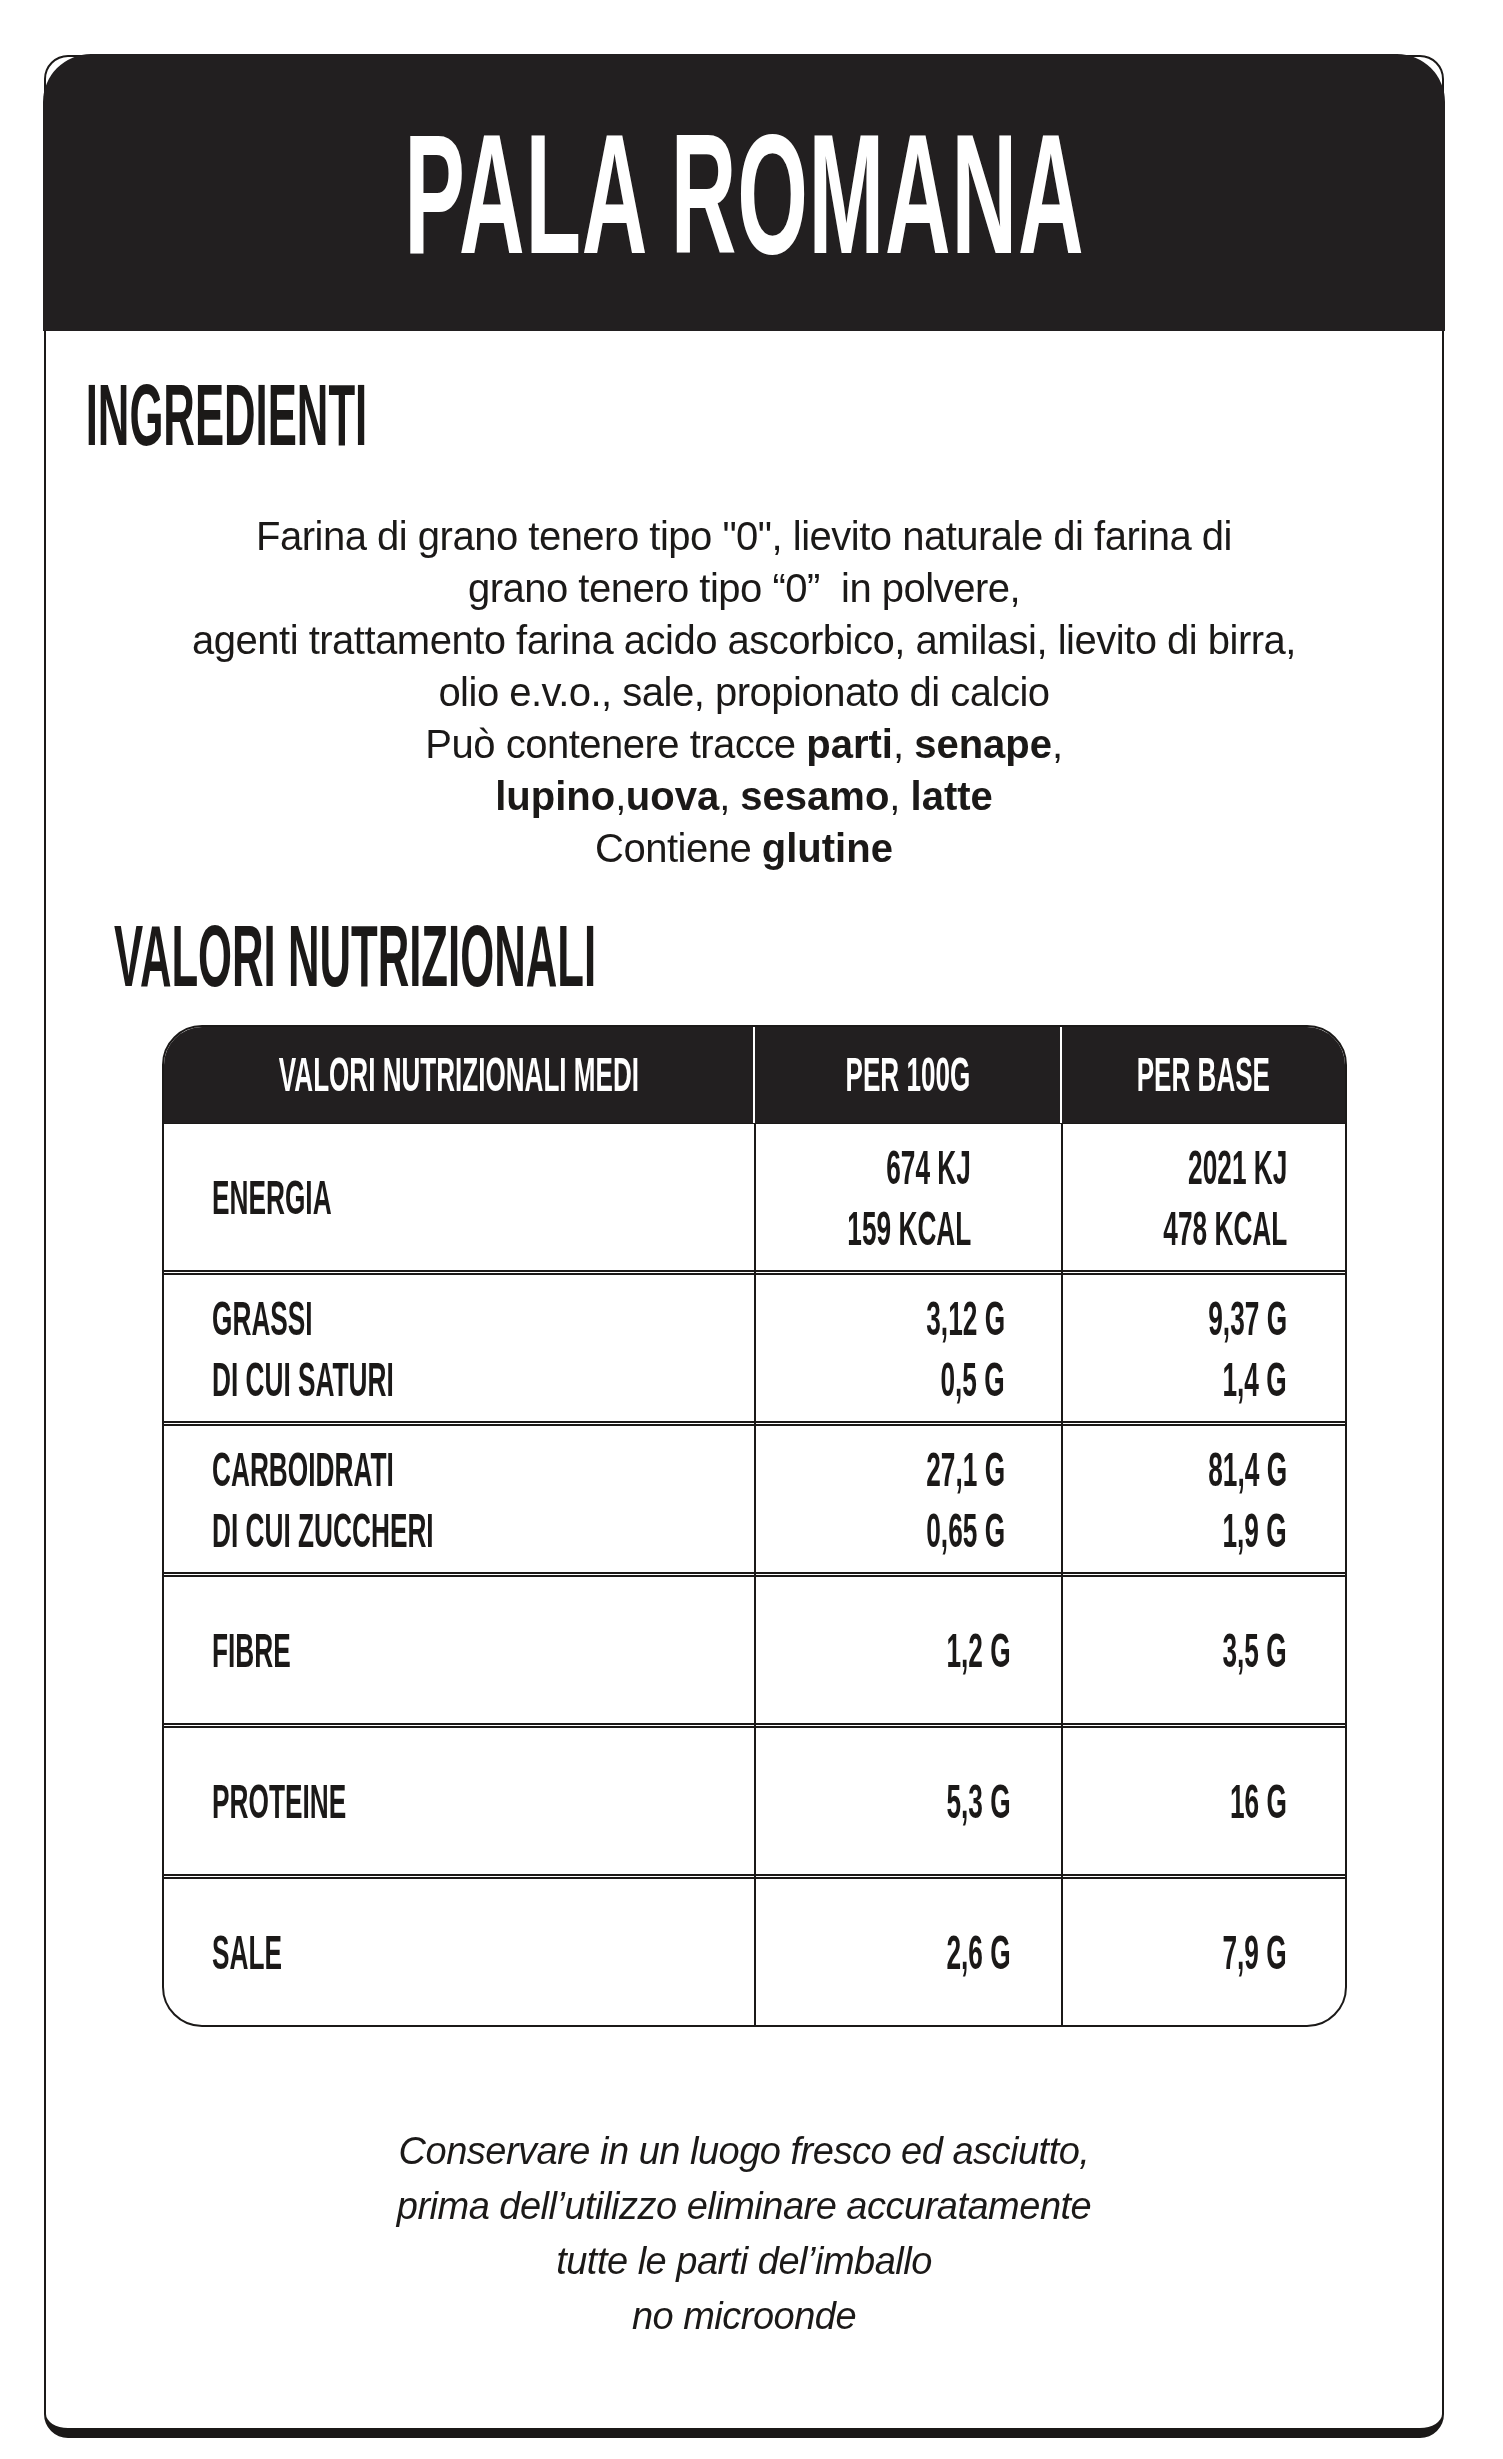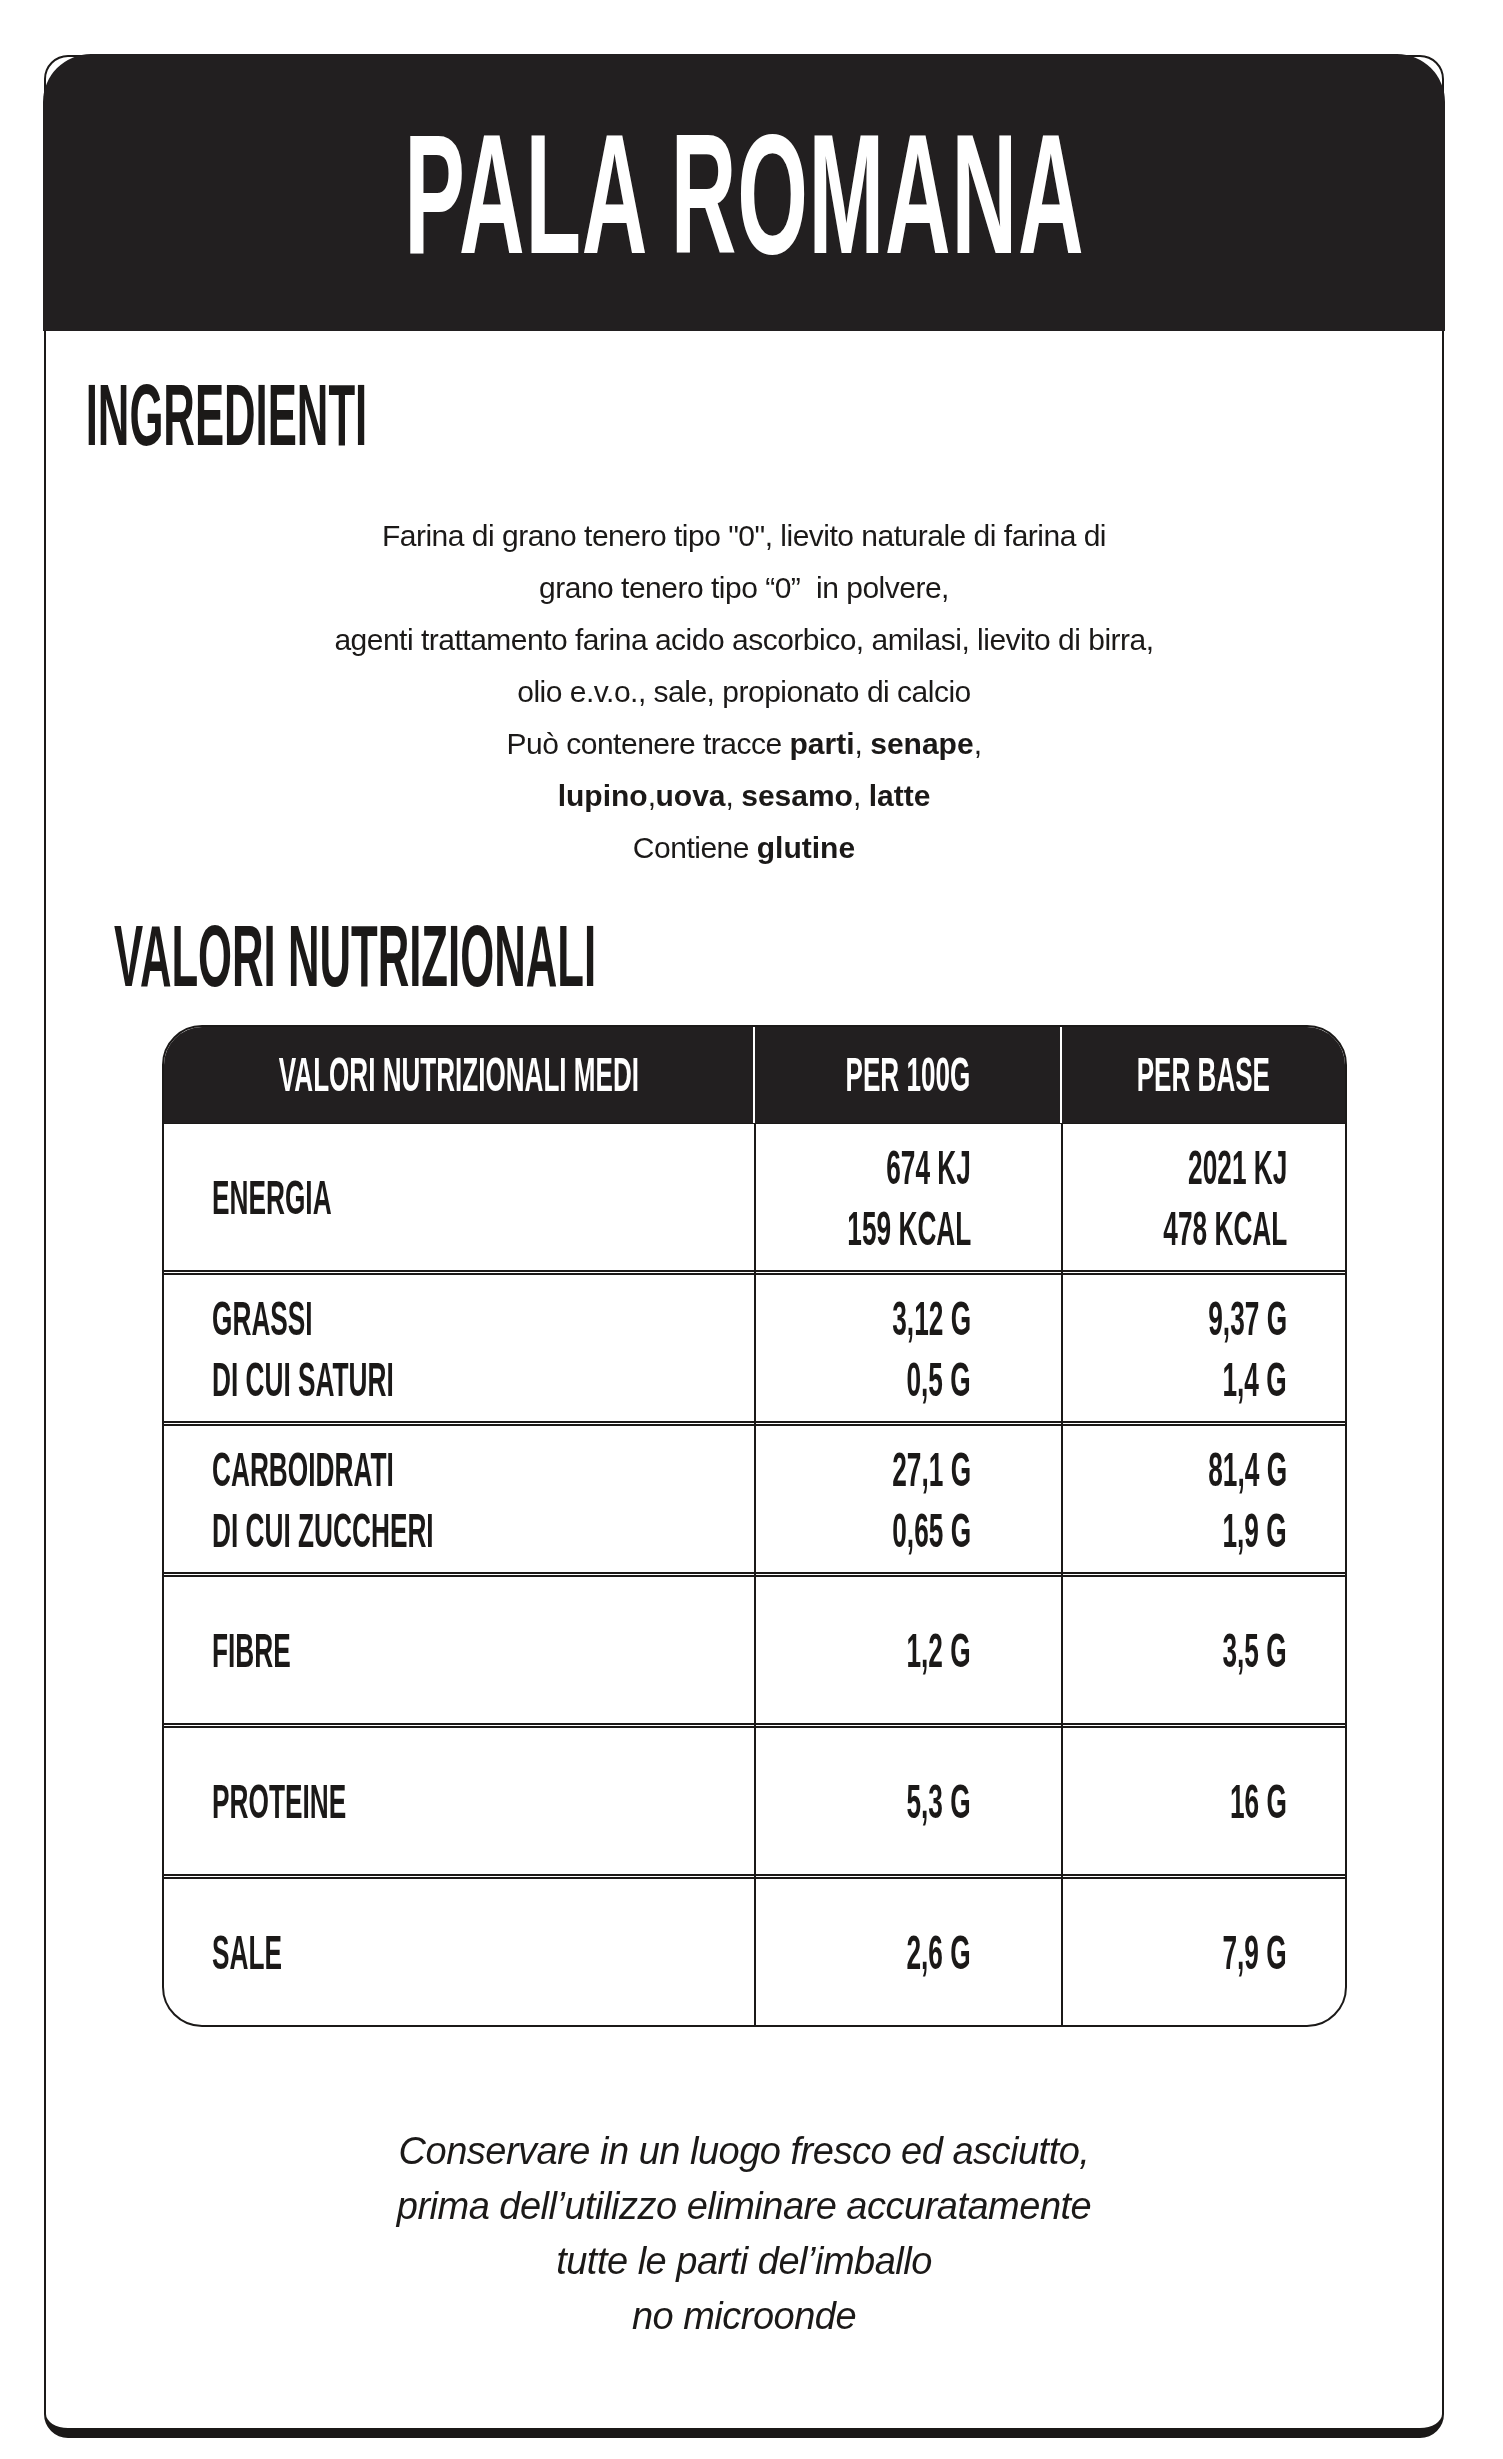--- a/index.html
+++ b/index.html
@@ -24,21 +24,21 @@
   }
   
   .sec-heading { position:absolute; left:0; width:100%; height:81px;
     display:flex; align-items:center; justify-content:flex-start; }
   .ing-heading { top:317px; }
   .nut-heading { top:858px; }
   .t-h1 { display:inline-block; font-weight:bold; font-size:56px;
     white-space:nowrap; transform:scale(0.78,1.55); }
   
   .ing-text { position:absolute; top:453px; left:38px; right:38px;
-    text-align:center; font-size:30px; line-height:52px; letter-spacing:-0.5px; }
+    text-align:center; font-size:40px; line-height:52px; letter-spacing:-0.5px; }
   .ing-line { white-space:pre; }
   .ing-line b { font-weight:bold; letter-spacing:0; }
   
   .ntable {
     position:absolute; left:116px; top:968px; width:1185px;
     box-sizing:border-box; border:2.9px solid #1b1918; border-radius:40px;
     overflow:hidden; background:#ffffff;
   }
   .nt-header {
     height:96px; background:#221f20; display:flex;
@@ -47,21 +47,21 @@
   .nt-hcell { box-sizing:border-box; display:flex; align-items:center; justify-content:center; }
   .nt-hcell.h1 { width:591px; border-right:2.9px solid #ffffff;align-items:center; }
   .nt-hcell.h2 { width:307px; border-right:2.9px solid #ffffff; }
   .nt-hcell.h3 { flex:1; }
   .t-th { display:inline-block; color:#ffffff; font-weight:bold; font-size:33px;
     white-space:nowrap; transform:scale(0.79,1.45); }
   .nt-body { position:relative; }
   .vline { position:absolute; top:0; bottom:0; width:1.9px; background:#1b1918; }
   .v1 { left:590px; } .v2 { left:897px; }
   .nt-row { display:flex; height:146px; }
-  .nt-row + .nt-row { border-top:5.8px double #1b1918; }
+  .nt-row + .nt-row { border-top:5.8px double #1b1918;gap:40px; }
   .nt-cell { box-sizing:border-box; display:flex; flex-direction:column; justify-content:center; }
   .c1 { width:591px; padding-left:48px; align-items:flex-start; }
   .c2 { width:307px; padding-right:91px; align-items:flex-end; }
   .c3 { flex:1; padding-right:58px; align-items:flex-end;padding-left:46px; }
   .cline { height:61px; display:flex; align-items:center; }
   .t-cell { display:inline-block; font-weight:bold; font-size:35px;
     white-space:nowrap; transform:scale(0.75,1.4); }
   .c1 .t-cell { transform-origin:left center; }
   .c2 .t-cell, .c3 .t-cell { transform-origin:right center; }
   

